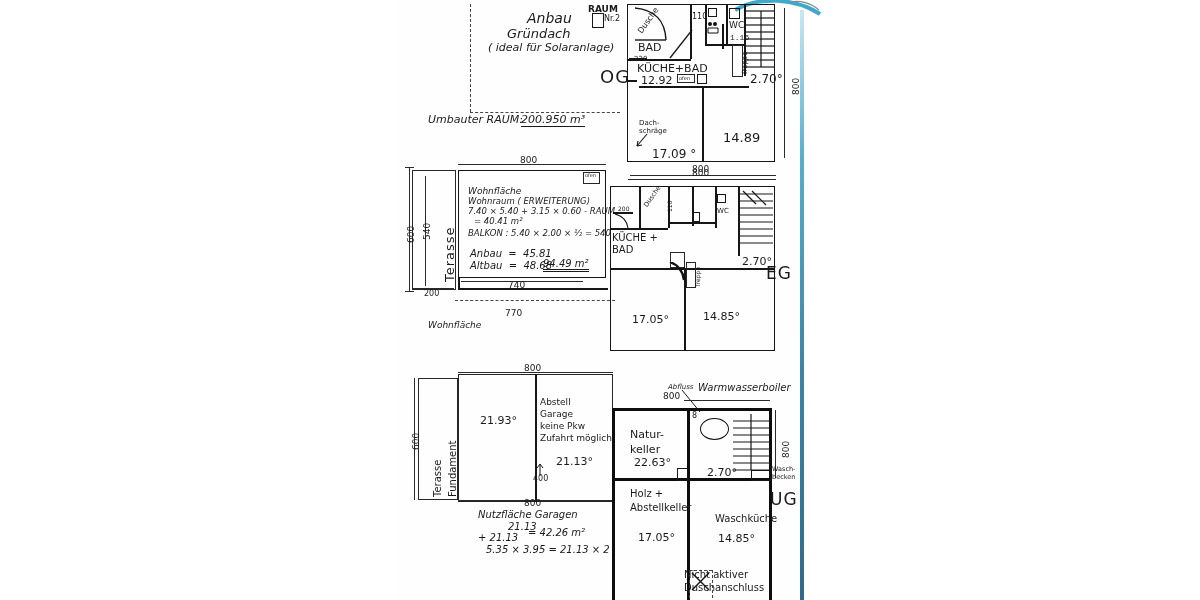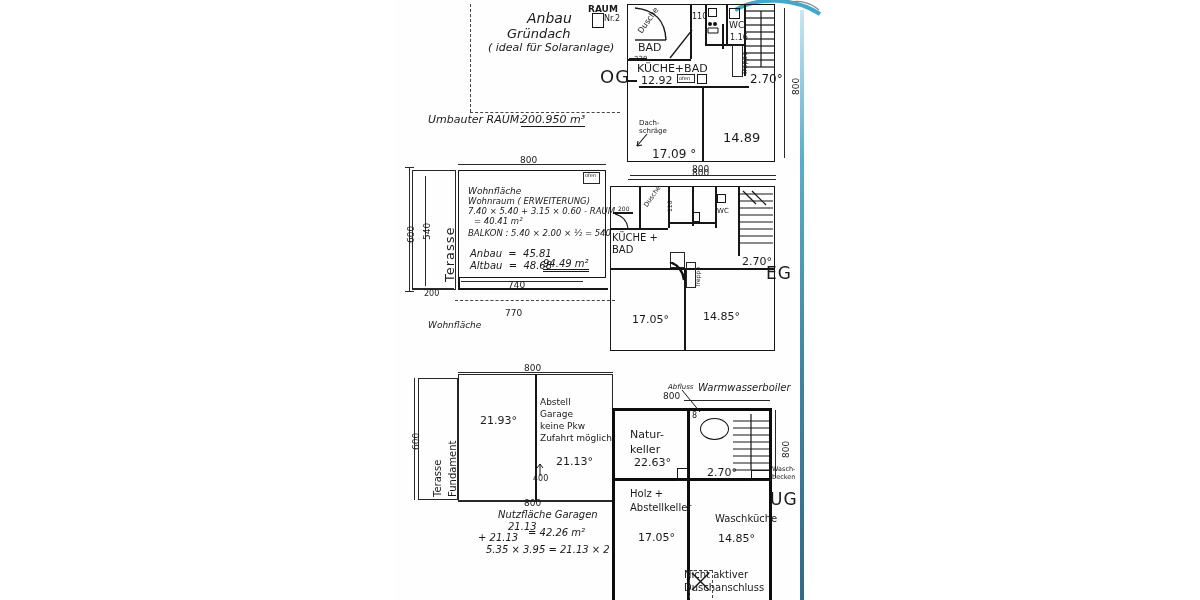--- a/index.html
+++ b/index.html
@@ -90,21 +90,21 @@
     <div class="hline" style="left:629px;top:58px;width:18px;height:1px;"></div>
 
     <div class="sq" style="left:708px;top:8px;width:7px;height:7px;"></div>
     <div class="sq" style="left:729px;top:8px;width:9px;height:9px;"></div>
     <svg style="position:absolute;left:706px;top:20px;width:14px;height:14px;">
       <circle cx="4" cy="4" r="2" fill="#111"></circle>
         <circle cx="9" cy="4" r="2" fill="#111"></circle>
       <path d="M2,8 h10 v5 h-10 z" fill="none" stroke="#111" stroke-width="1"></path>
     </svg>
     <span class="ink" style="left:729px;top:20px;font-size:9px;">WC</span>
-    <span class="ink" style="left:730px;top:33px;font-size:8px;">1.16</span>
+    <span class="ink" style="left:730px;top:33px;font-size:8px;font-family:Liberation Mono, monospace;">1.16</span>
     <div class="vline" style="left:722px;top:24px;height:25px;"></div>
 
     <svg class="stair" style="position:absolute;left:746px;top:5px;width:28px;height:70px;">
       <line x1="0" y1="6" x2="28" y2="6"></line>
         <line x1="0" y1="13" x2="28" y2="13"></line>
       <line x1="0" y1="20" x2="28" y2="20"></line>
         <line x1="0" y1="27" x2="28" y2="27"></line>
       <line x1="0" y1="34" x2="28" y2="34"></line>
         <line x1="0" y1="41" x2="28" y2="41"></line>
       <line x1="0" y1="48" x2="28" y2="48"></line>
@@ -265,21 +265,21 @@
 keine Pkw
 Zufahrt möglich</span>
     <span class="ink" style="left:556px;top:455px;font-size:11px;">21.13°</span>
     <svg style="position:absolute;left:534px;top:463px;width:12px;height:14px;">
       <line x1="6" y1="13" x2="6" y2="1" stroke="#161616" stroke-width="1"></line>
       <line x1="6" y1="1" x2="3" y2="5" stroke="#161616" stroke-width="1"></line>
       <line x1="6" y1="1" x2="9" y2="5" stroke="#161616" stroke-width="1"></line>
     </svg>
     <span class="ink" style="left:533px;top:474px;font-size:8px;">400</span>
 
-    <span class="ink" style="left:478px;top:509px;font-size:10px;font-style:italic;margin-left:20px;">Nutzfläche Garagen</span>
+    <span class="ink" style="left:478px;top:509px;font-size:10px;font-style:italic;">Nutzfläche Garagen</span>
     <span class="ink" style="left:488px;top:521px;font-size:10px;font-style:italic;margin-left:20px;">21.13</span>
     <span class="ink" style="left:478px;top:532px;font-size:10px;font-style:italic;">+ 21.13</span>
     <span class="ink" style="left:528px;top:527px;font-size:10px;font-style:italic;">= 42.26 m²</span>
     <span class="ink" style="left:486px;top:544px;font-size:10px;font-style:italic;">5.35 × 3.95 = 21.13 × 2</span>
 
     <div class="wall-thick" style="left:612px;top:408px;width:160px;height:200px;"></div>
     <div class="hline-thick" style="left:612px;top:478px;width:160px;"></div>
     <div class="vline-thick" style="left:687px;top:408px;height:72px;"></div>
     <div class="vline-thick" style="left:687px;top:478px;height:130px;"></div>
 

